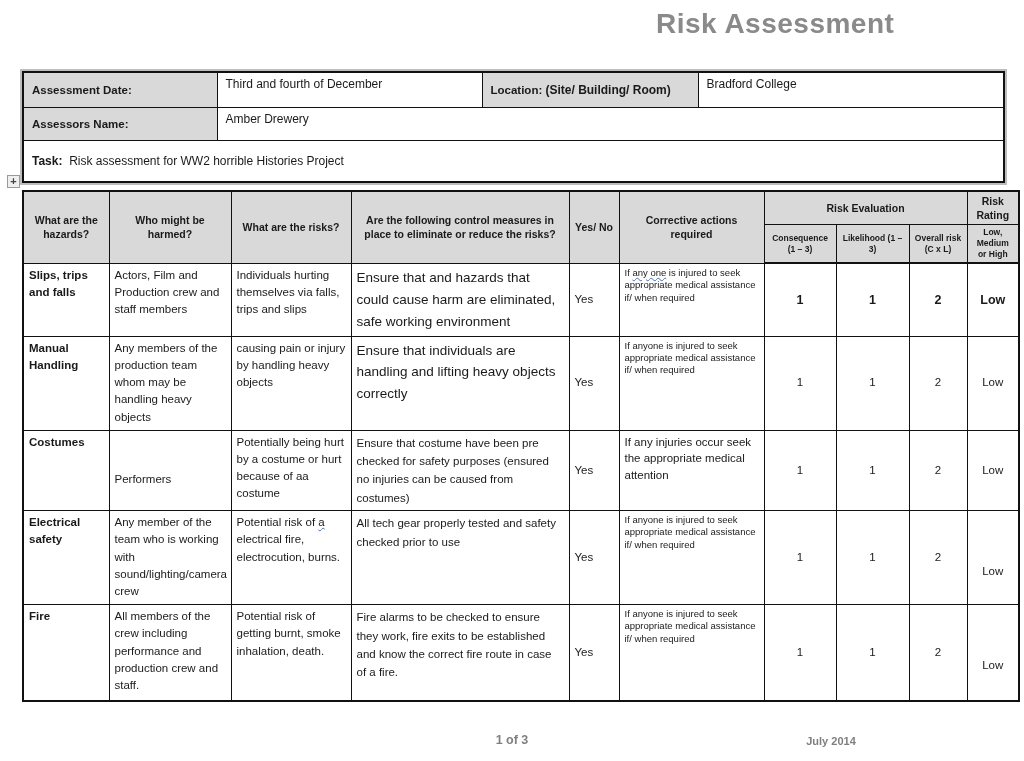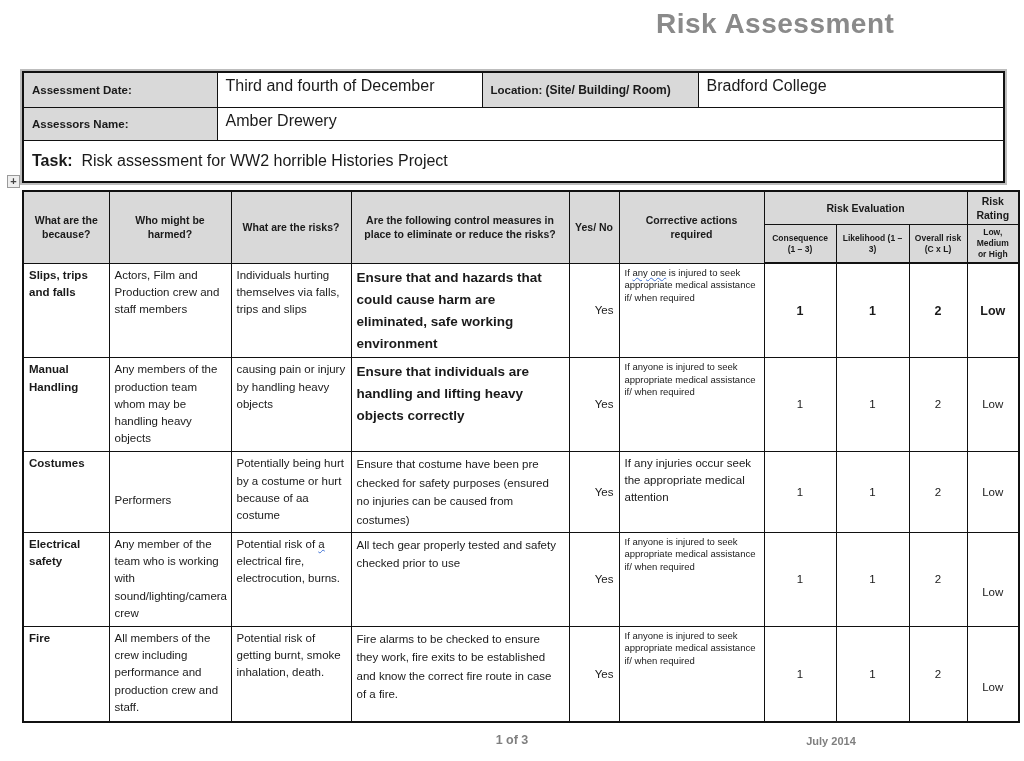--- a/index.html
+++ b/index.html
@@ -13,42 +13,42 @@
 
   
   .handle { position:absolute; left:7px; top:175px; width:13px; height:13px;
     border:1px solid #9a9a9a; background:#efefef; color:#444; font-size:11px;
     line-height:11px; text-align:center; font-weight:bold; }
 
   
   table { border-collapse:collapse; table-layout:fixed; }
   .info-table { position:absolute; left:22px; top:71px; width:981px;
     border:2px solid #111; outline:2px solid #bdbdbd; }
-  .info-table td { border:1px solid #111; padding:4px 8px; vertical-align:top; font-size:16px; }
+  .info-table td { border:1px solid #111; padding:4px 8px; vertical-align:top; font-size:12px; }
   .info-table td.lbl { background:#d9d9d9; font-weight:bold; font-size:11.5px; vertical-align:middle; }
   .loc-sub { font-size:12px; }
   .val { font-size:13px; }
   .task-cell { font-size:11.5px; vertical-align:middle !important; }
   .task-lbl { font-weight:bold; }
 
   
   .risk-table { position:absolute; left:22px; top:190px; width:996px; border:2px solid #111; }
   .risk-table td, .risk-table th { border:1px solid #111; padding:3px 5px; vertical-align:top;
     font-size:11.5px; line-height:1.5; text-align:left; font-weight:normal; }
   .risk-table th { background:#d9d9d9; font-weight:bold; font-size:10.5px; line-height:1.35;
     text-align:center; vertical-align:middle; padding:2px 4px; }
   .risk-table th.sub { font-size:8.5px; line-height:1.3; }
   .risk-table th.riskeval { border-bottom-width:1px; }
   .hdr-row2 th { border-bottom:2px solid #111; }
   td.c-hazard { font-weight:bold; }
   td.c-control { font-size:11.5px; line-height:1.6; }
-  td.c-control.big { font-size:13.5px; line-height:1.62;font-weight:bold; }
+  td.c-control.big { font-size:13.5px; line-height:1.62; }
   td.c-corr { font-size:9.5px; line-height:1.3; }
   td.c-corr.corr-big { font-size:11.5px; line-height:1.45; }
-  td.center { text-align:right; vertical-align:middle; }
+  td.center { text-align:left; vertical-align:middle; }
   td.num { text-align:center; vertical-align:middle; }
   tr.r1 td.num, tr.r1 td.rating { font-weight:bold; font-size:12.5px; }
   td.rating { text-align:center; vertical-align:middle; }
   td.rating.lowered { vertical-align:middle; padding-top:30px; }
   td.pad-top-big { padding-top:40px; }
   .squig { text-decoration:underline; text-decoration-style:wavy;
     text-decoration-color:#3b6fd4; text-decoration-thickness:1px; }
 
   
   .footer-page { position:absolute; left:0; top:733px; width:1024px; text-align:center;
@@ -102,21 +102,21 @@
         <col style="width:218px">
       <col style="width:50px">
         <col style="width:145px">
         <col style="width:72px">
         <col style="width:73px">
       <col style="width:58px">
         <col style="width:52px">
     </colgroup>
     <tbody>
         <tr style="height:25px">
-      <th rowspan="2">What are the because?</th>
+      <th rowspan="2">What are the hazards?</th>
       <th rowspan="2">Who might be harmed?</th>
       <th rowspan="2">What are the risks?</th>
       <th rowspan="2">Are the following control measures in place to eliminate or reduce the risks?</th>
       <th rowspan="2">Yes/ No</th>
       <th rowspan="2">Corrective actions required</th>
       <th colspan="3" class="riskeval">Risk Evaluation</th>
       <th>Risk Rating</th>
     </tr>
     <tr style="height:38px" class="hdr-row2">
       <th class="sub">Consequence (1 – 3)</th>

